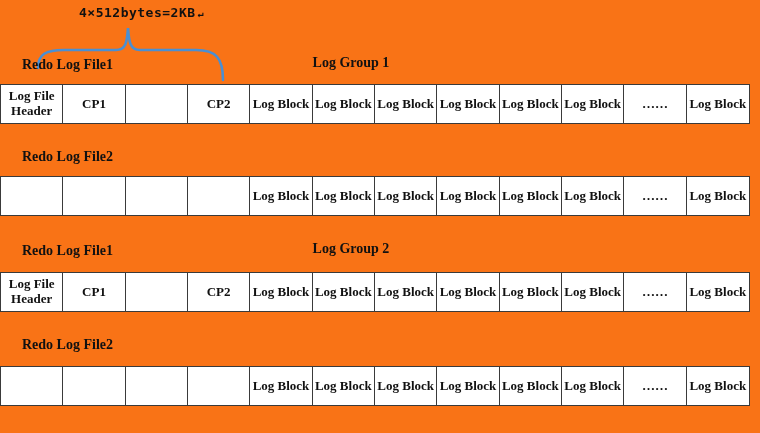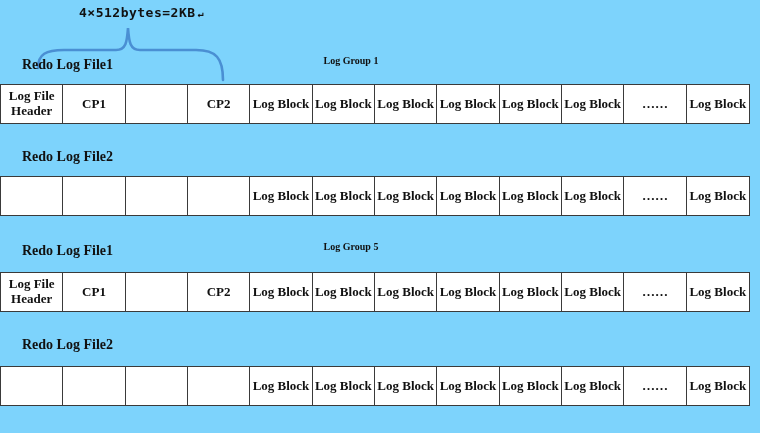--- a/index.html
+++ b/index.html
@@ -1,39 +1,39 @@
 <!DOCTYPE html>
 <html><head>
 <meta charset="utf-8">
 <style>
   html,body { margin:0; padding:0; background:#fff; }
   .canvas {
     position:relative;
     width:760px; height:433px;
-    background:#7dd3fc;
+    background:#f97316;
     font-family:"Liberation Serif", serif;
     color:#111;
     overflow:hidden;
   }
   .annotation {
     position:absolute; top:5px; left:79px;
     font-family:"DejaVu Sans Mono", monospace;
     font-weight:bold; font-size:13px; letter-spacing:0.5px;
     white-space:nowrap;
   }
   .ret-mark { font-size:10px; margin-left:2px; font-weight:bold; }
   .brace-svg { position:absolute; left:36px; top:26px; }
   .label-row {
     position:absolute; left:4px; width:752px; height:20px;
     font-weight:bold; font-size:14px;
   }
   .file-label { position:absolute; left:18px; top:0; white-space:nowrap; }
   .group-title {
     position:absolute; left:0; right:58px; top:-2px;
-    text-align:center; font-size:10px; white-space:nowrap;
+    text-align:center; font-size:14px; white-space:nowrap;
   }
   .log-table {
     position:absolute; left:0; width:750px; height:40px;
     display:grid; grid-template-columns:repeat(12,1fr);
     border:1px solid #3a3a3a; box-sizing:border-box;
     background:#fff;
   }
   .cell {
     border-right:1px solid #3a3a3a;
     display:flex; align-items:center; justify-content:center;
@@ -87,21 +87,21 @@
     <div class="cell">Log Block</div>
     <div class="cell">Log Block</div>
     <div class="cell">Log Block</div>
     <div class="cell">Log Block</div>
     <div class="cell">……</div>
     <div class="cell">Log Block</div>
   </div>
 
   <div class="label-row" style="top:243px">
     <span class="file-label">Redo Log File1</span>
-    <span class="group-title">Log Group 5</span>
+    <span class="group-title">Log Group 2</span>
   </div>
   <div class="log-table" style="top:272px">
     <div class="cell">Log File Header</div>
     <div class="cell">CP1</div>
     <div class="cell"></div>
     <div class="cell">CP2</div>
     <div class="cell">Log Block</div>
     <div class="cell">Log Block</div>
     <div class="cell">Log Block</div>
     <div class="cell">Log Block</div>

